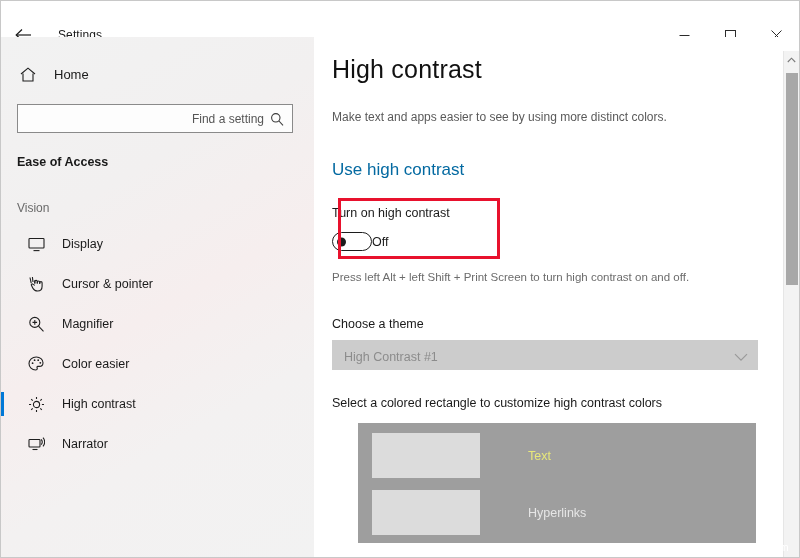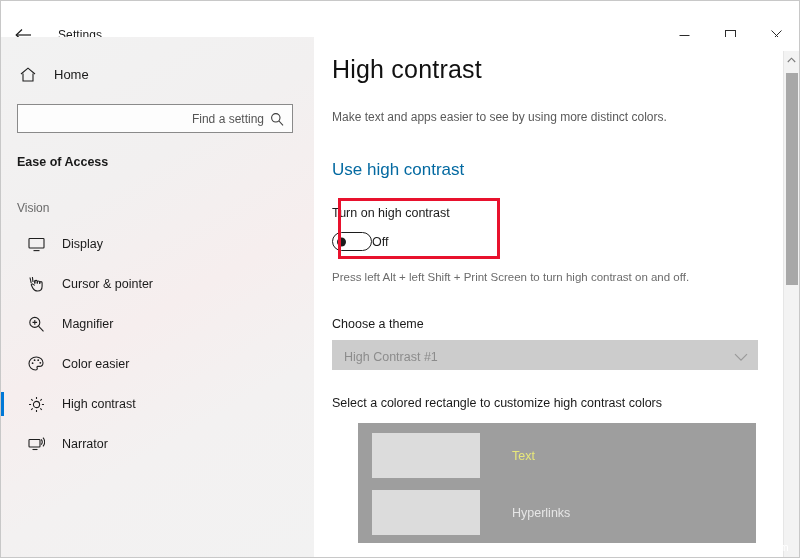--- a/index.html
+++ b/index.html
@@ -291,21 +291,21 @@
   }
   .preview-row + .preview-row { margin-top: 12px; }
   .swatch {
     width: 108px;
     height: 45px;
     background: #dcdcdc;
     flex: 0 0 108px;
   }
   .preview-text {
     font-size: 12.5px;
-    margin-left: 32px;
+    margin-left: 48px;
   }
   .preview-text.text-sample { color: #e8e87a; }
   .preview-text.link-sample { color: #e6e6e6; }
 
   
   .scrollbar {
     position: absolute;
     right: 0; top: 50px;
     width: 16px;
     height: 508px;

